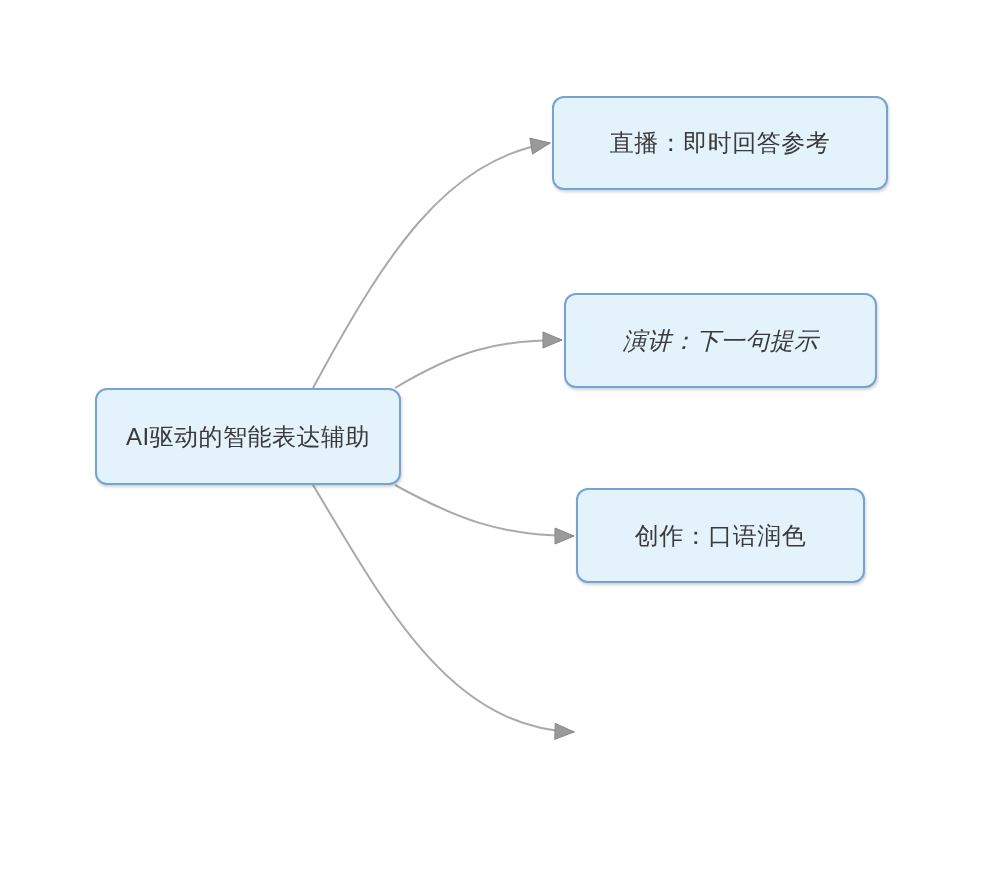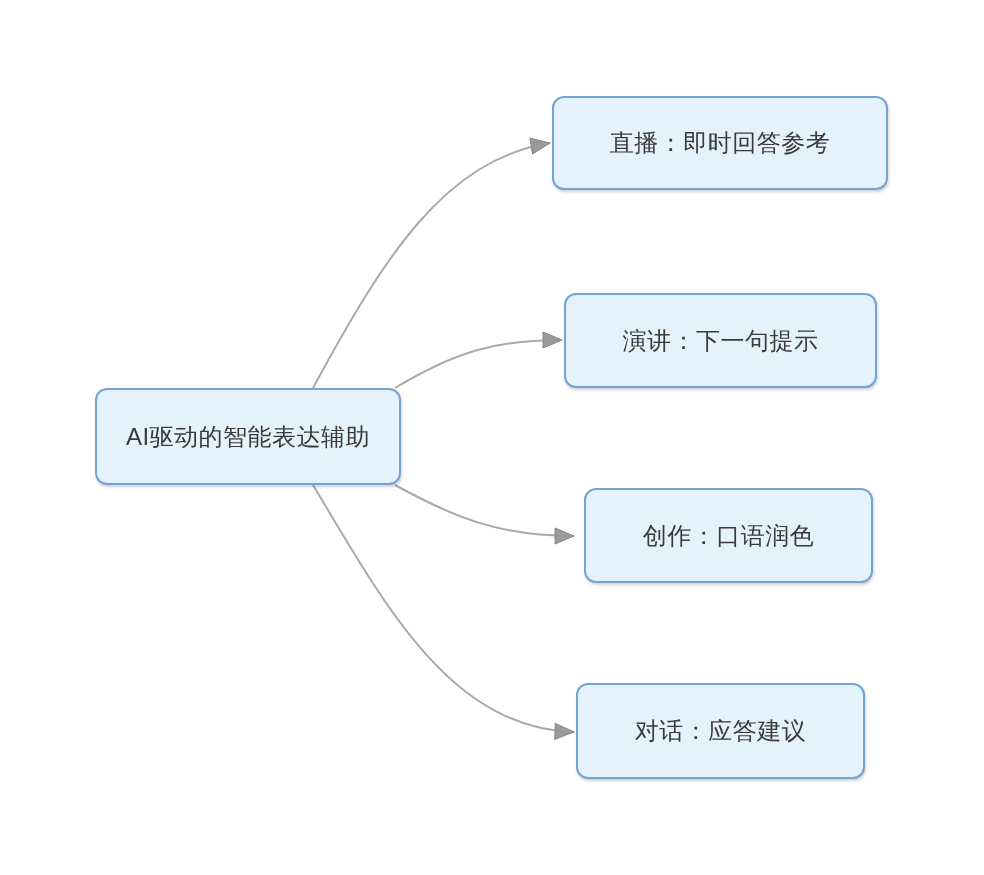--- a/index.html
+++ b/index.html
@@ -46,22 +46,22 @@
     letter-spacing: 0.5px;
     box-shadow: 1px 2px 3px rgba(0,0,0,0.18);
     cursor: default;
   }
   .node-label {
     white-space: nowrap;
     text-align: center;
   }
   .node-root   { left:  95px; top: 388px; width: 306px; height: 97px; }
   .node-live   { left: 552px; top:  96px; width: 336px; height: 94px; }
-  .node-speech { left: 564px; top: 293px; width: 313px; height: 95px; }
-  .node-create { left: 576px; top: 488px; width: 289px; height: 95px; margin-left: 8px; }
+  .node-speech { left: 564px; top: 293px; width: 313px; height: 95px; font-style: italic; }
+  .node-create { left: 576px; top: 488px; width: 289px; height: 95px; }
   .node-dialog { left: 576px; top: 683px; width: 289px; height: 96px; }
 </style>
 </head>
 <body>
 
 <div class="canvas">
 
   <svg class="connector-layer" width="984" height="875" viewBox="0 0 984 875" xmlns="http://www.w3.org/2000/svg">
     <defs>
       <marker id="arrow" markerUnits="userSpaceOnUse" markerWidth="22" markerHeight="18" refX="20" refY="9" orient="auto">
@@ -83,17 +83,14 @@
   </div>
 
   <div class="node node-speech">
     <span class="node-label">演讲：下一句提示</span>
   </div>
 
   <div class="node node-create">
     <span class="node-label">创作：口语润色</span>
   </div>
 
-  <div class="node node-dialog">
-    <span class="node-label">对话：应答建议</span>
-  </div>
 
 </div>
 
 </body></html>

